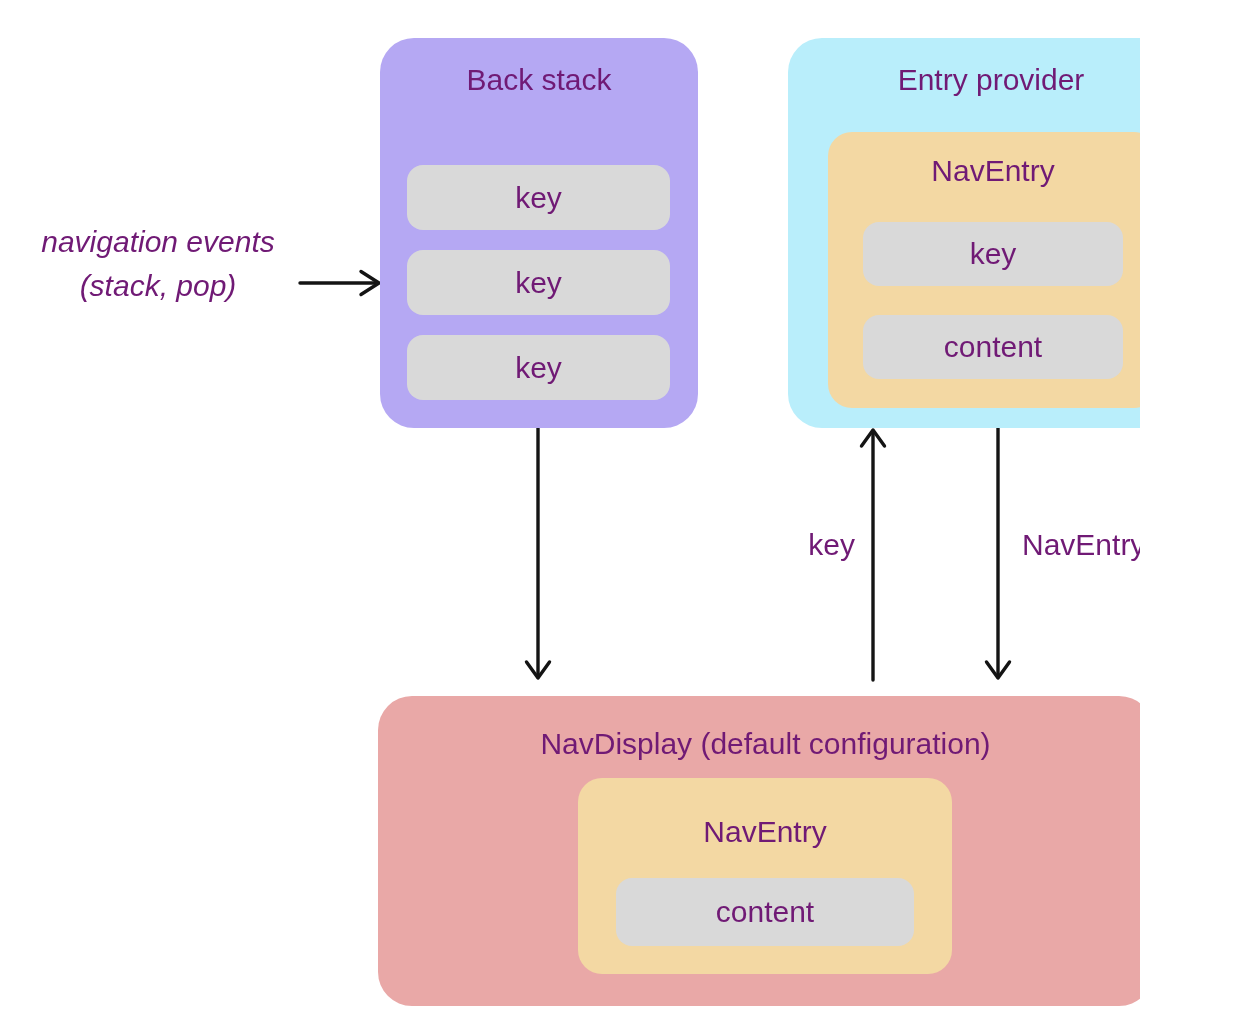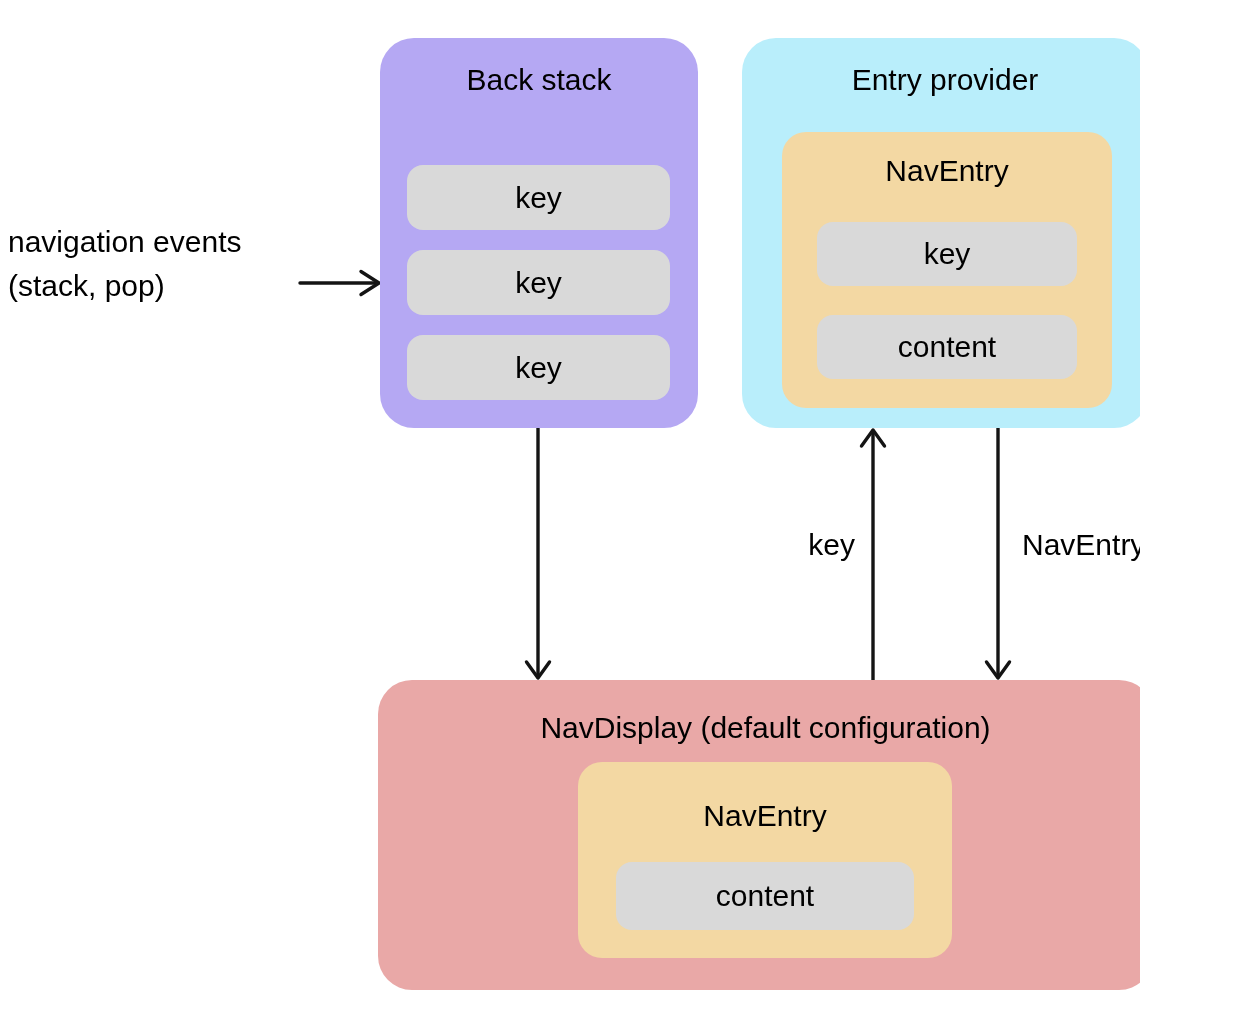--- a/index.html
+++ b/index.html
@@ -6,21 +6,21 @@
     margin: 0;
     padding: 0;
     background: #ffffff;
   }
   .canvas {
     position: relative;
     width: 1140px;
     height: 1011px;
     background: #ffffff;
     font-family: "Liberation Sans", sans-serif;
-    color: #000000;
+    color: #701a75;
     overflow: hidden;
   }
   .arrow-layer {
     position: absolute;
     inset: 0;
     pointer-events: none;
   }
   .box {
     position: absolute;
     box-sizing: border-box;
@@ -69,21 +69,23 @@
   
   .free-label {
     position: absolute;
     font-size: 30px;
     white-space: nowrap;
   }
   .nav-events-label {
     left: 8px;
     top: 220px;
     width: 300px;
+    text-align: center;
     line-height: 44px;
+    font-style: italic;
   }
   .key-arrow-label {
     left: 770px;
     top: 528px;
     width: 85px;
     text-align: right;
     line-height: 34px;
   }
   .naventry-arrow-label {
     left: 1022px;
@@ -115,30 +117,30 @@
     </g>
   </svg>
 
   <div class="box big-box back-stack" style="background-color: rgb(181, 168, 243);">
     <div class="box-title bs-title">Back stack</div>
     <div class="box pill bs-key-0" style="background-color: rgb(217, 217, 217);">key</div>
     <div class="box pill bs-key-1" style="background-color: rgb(217, 217, 217);">key</div>
     <div class="box pill bs-key-2" style="background-color: rgb(217, 217, 217);">key</div>
   </div>
 
-  <div class="box big-box entry-provider" style="background-color: rgb(185, 238, 251);">
+  <div class="box big-box entry-provider" style="background-color: rgb(185, 238, 251); margin-left: 46px;">
     <div class="box-title ep-title">Entry provider</div>
     <div class="box mid-box ep-nav-entry" style="background-color: rgb(243, 216, 163);">
       <div class="box-title ep-ne-title">NavEntry</div>
       <div class="box pill ep-ne-key" style="background-color: rgb(217, 217, 217);">key</div>
       <div class="box pill ep-ne-content" style="background-color: rgb(217, 217, 217);">content</div>
     </div>
   </div>
 
-  <div class="box big-box nav-display" style="background-color: rgb(233, 168, 167);">
+  <div class="box big-box nav-display" style="background-color: rgb(233, 168, 167); margin-top: 16px;">
     <div class="box-title nd-title">NavDisplay (default configuration)</div>
     <div class="box mid-box nd-nav-entry" style="background-color: rgb(243, 216, 163);">
       <div class="box-title nd-ne-title">NavEntry</div>
       <div class="box pill nd-ne-content" style="background-color: rgb(217, 217, 217);">content</div>
     </div>
   </div>
 
   <div class="free-label nav-events-label">
     <div>navigation events</div>
     <div>(stack, pop)</div>

